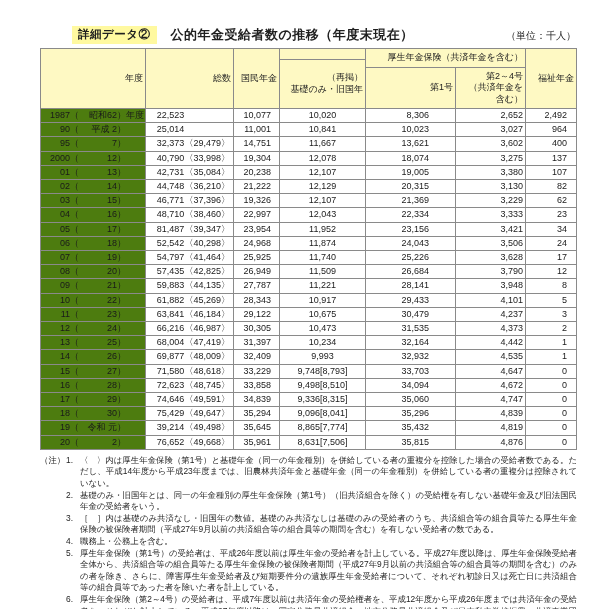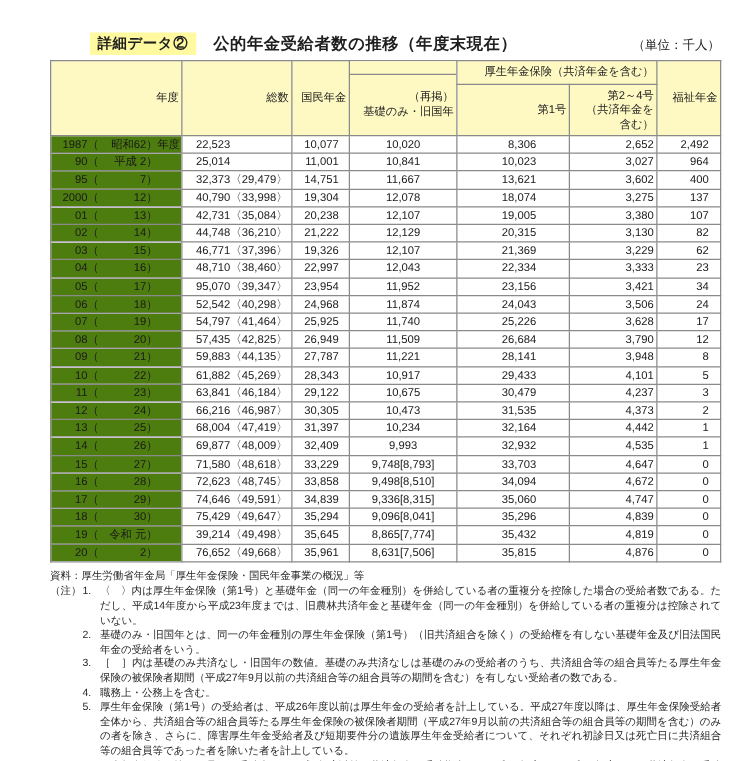--- a/index.html
+++ b/index.html
@@ -215,21 +215,21 @@
           <td class="c-kokumin">22,997</td>
           <td class="c-kiso">12,043</td>
           <td class="c-no1">22,334</td>
           <td class="c-no24">3,333</td>
           <td class="c-fukushi">23</td>
         </tr>
         <tr>
           <td class="c-year"><span class="ynum">05</span>（<span class="eraval">17</span>）</td>
           <td class="c-total">
             <div class="tw">
-              <span class="tmain">95,070</span>
+              <span class="tmain">81,487</span>
               <span class="tnote">〈39,347〉</span>
             </div>
           </td>
           <td class="c-kokumin">23,954</td>
           <td class="c-kiso">11,952</td>
           <td class="c-no1">23,156</td>
           <td class="c-no24">3,421</td>
           <td class="c-fukushi">34</td>
         </tr>
         <tr>
@@ -439,21 +439,20 @@
           <td class="c-kokumin">35,961</td>
           <td class="c-kiso">8,631[7,506]</td>
           <td class="c-no1">35,815</td>
           <td class="c-no24">4,876</td>
           <td class="c-fukushi">0</td>
         </tr>
       </tbody>
   </table>
 
   <div class="footer">
-    <div class="source">資料：厚生労働省年金局「厚生年金保険・国民年金事業の概況」等</div>
     <div id="notes-list">
         <div class="note-row">
           <span class="note-label">（注）</span>
           <span class="note-no">1.</span>
           <span class="note-text">〈　〉内は厚生年金保険（第1号）と基礎年金（同一の年金種別）を併給している者の重複分を控除した場合の受給者数である。ただし、平成14年度から平成23年度までは、旧農林共済年金と基礎年金（同一の年金種別）を併給している者の重複分は控除されていない。</span>
         </div>
         <div class="note-row">
           <span class="note-label"></span>
           <span class="note-no">2.</span>
           <span class="note-text">基礎のみ・旧国年とは、同一の年金種別の厚生年金保険（第1号）（旧共済組合を除く）の受給権を有しない基礎年金及び旧法国民年金の受給者をいう。</span>

